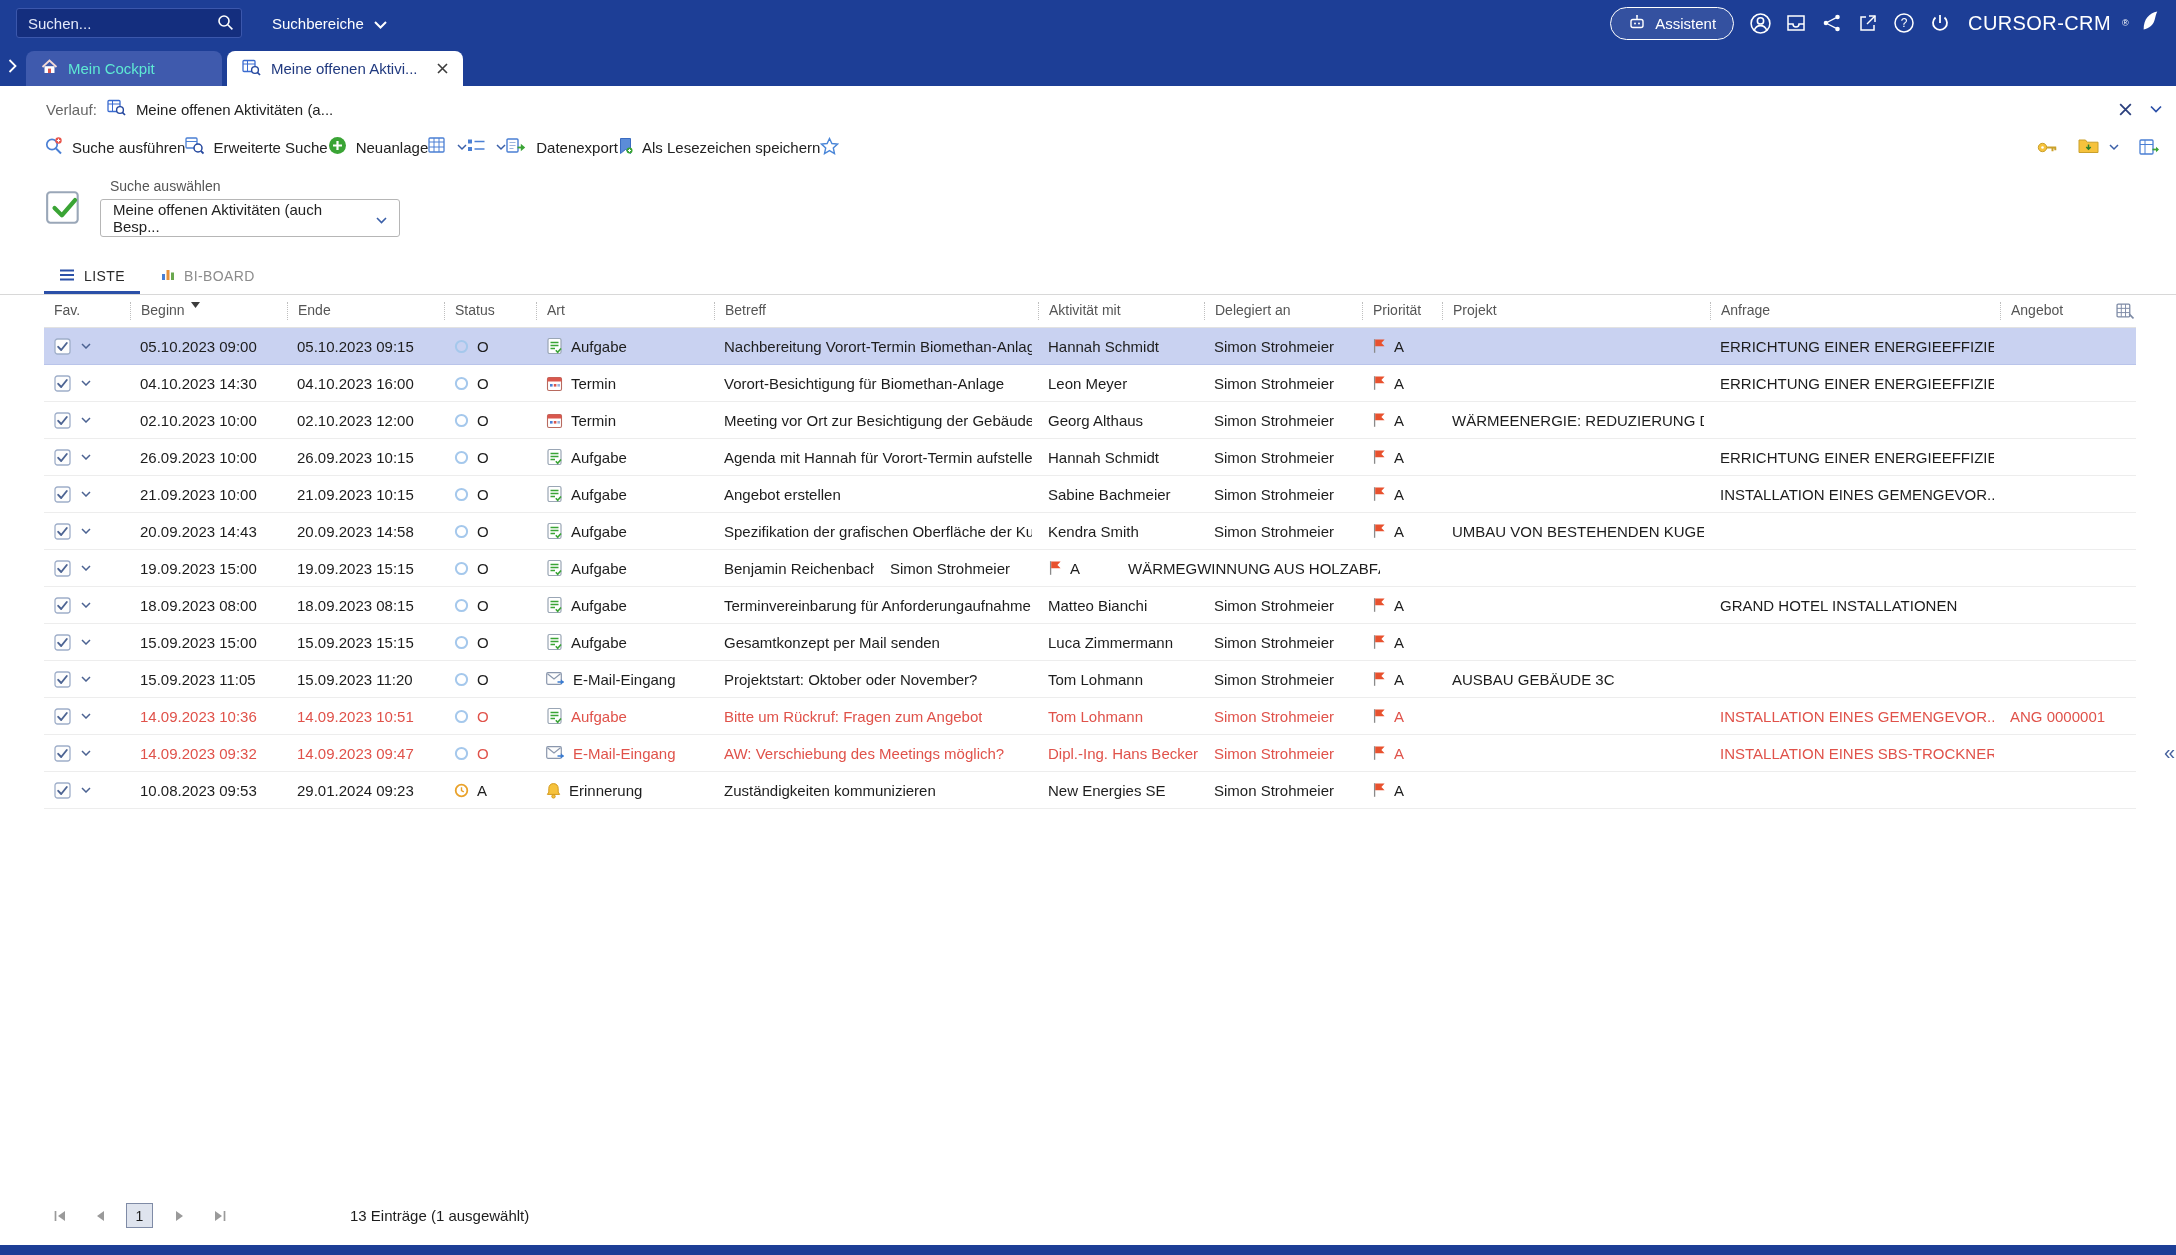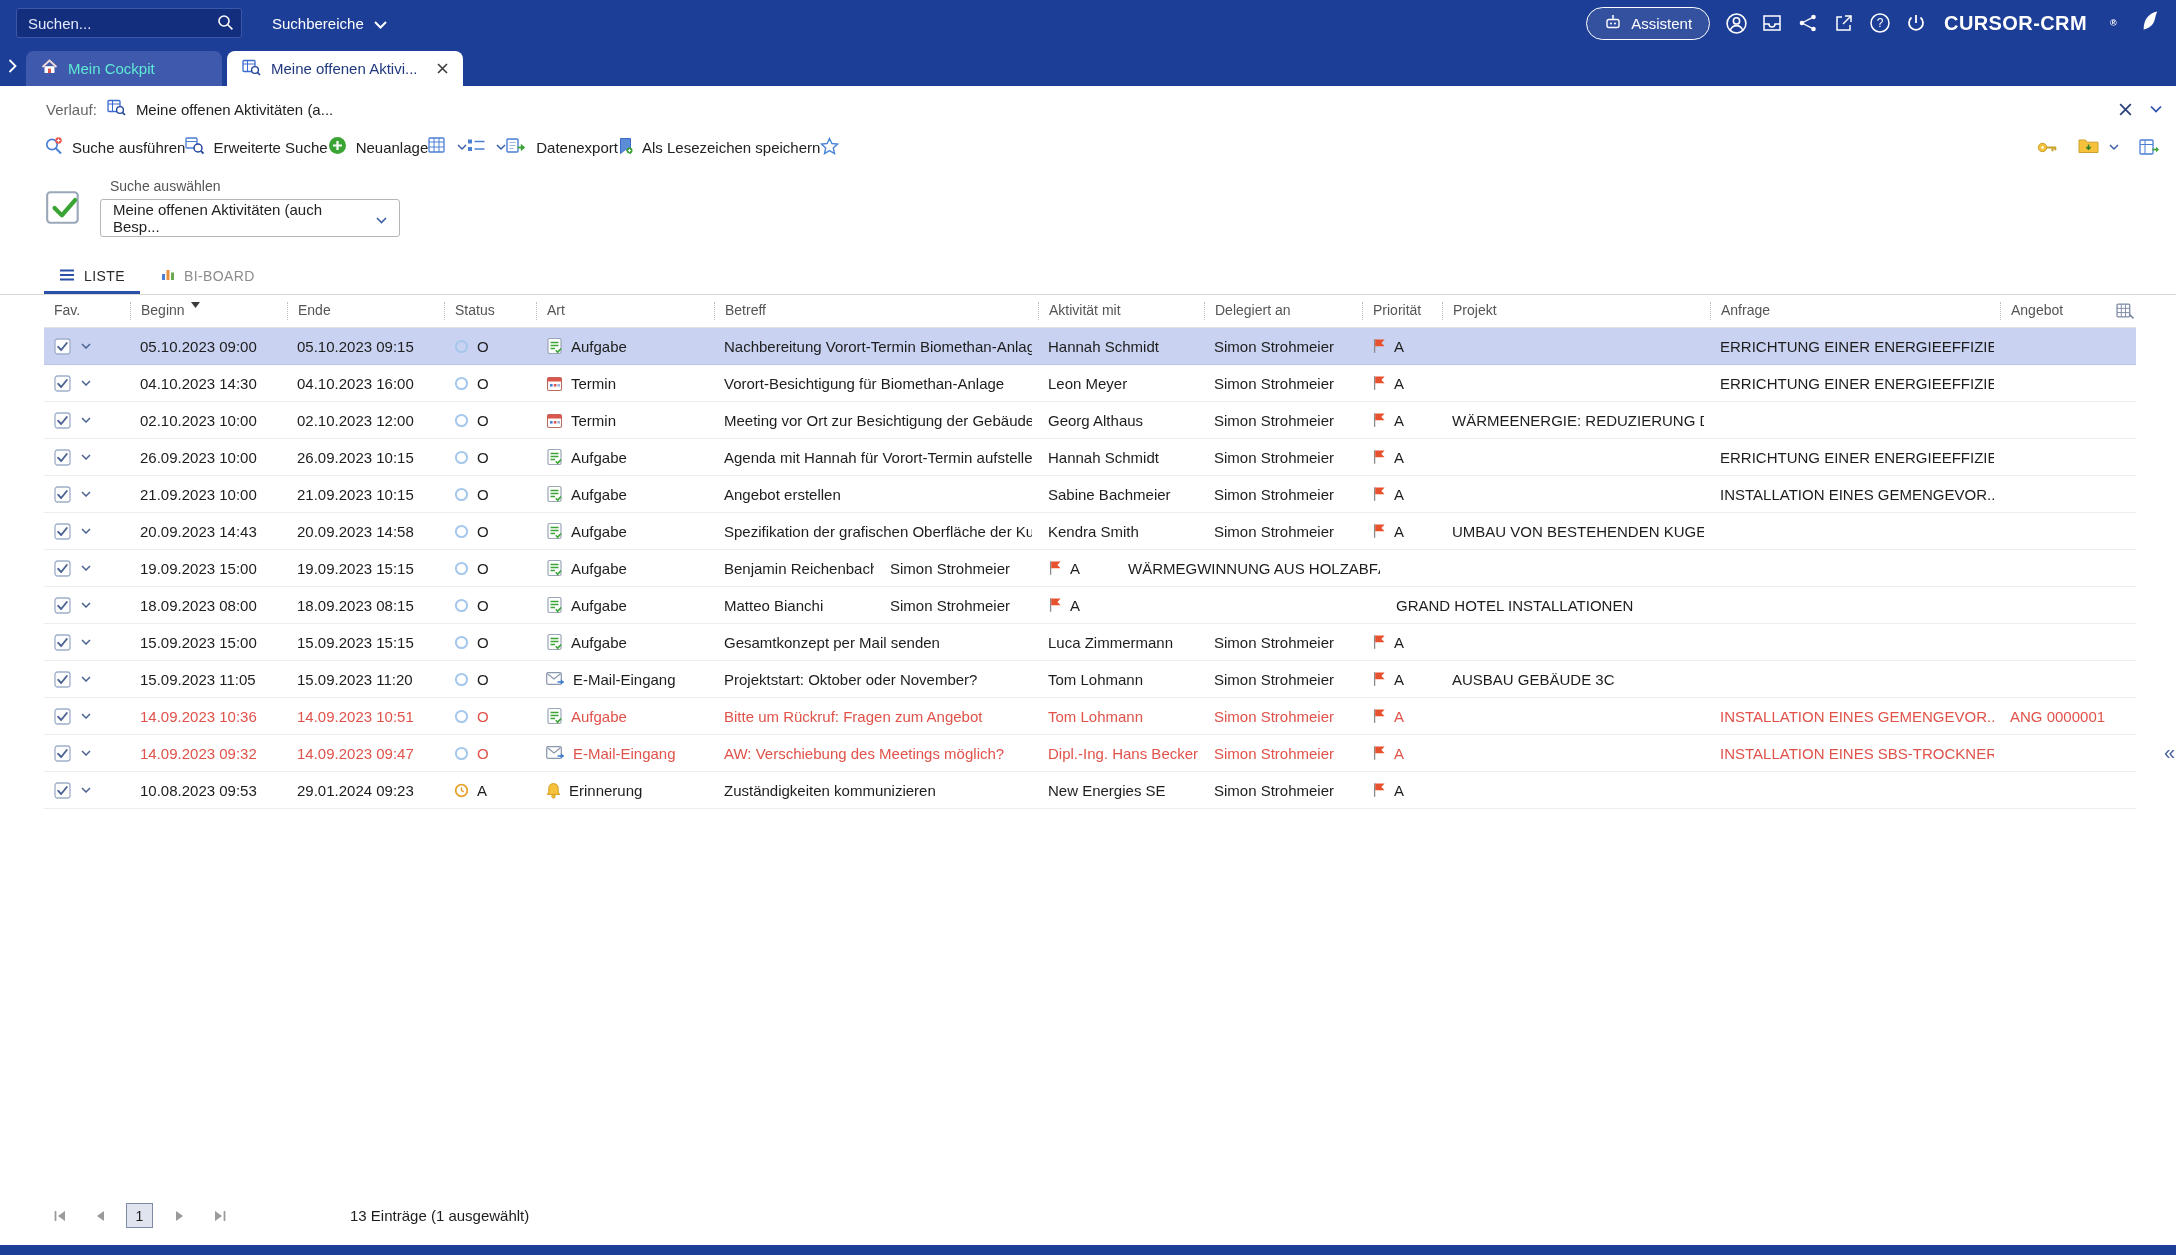--- a/index.html
+++ b/index.html
@@ -10,21 +10,21 @@
   
   .topbar{height:46px;background:#1d3e96;display:flex;align-items:center;padding:0 16px;color:#fff;flex:0 0 auto}
   .search-wrap{position:relative;width:226px;height:30px}
   .search-input{width:100%;height:30px;background:#142e7e;border:1px solid #3b57ac;border-radius:3px;color:#fff;padding:0 34px 0 11px;font-size:15px;outline:none;font-family:inherit}
   .search-input::placeholder{color:#e3e9fa;opacity:1}
   .search-btn{position:absolute;right:8px;top:6px;display:flex;cursor:pointer}
   .areas{display:flex;align-items:center;gap:10px;font-size:15px;margin-left:30px;cursor:pointer}
   .tb-spacer{flex:1}
   .assistant{display:flex;align-items:center;gap:9px;height:33px;padding:0 17px;border:1.5px solid #fff;border-radius:17px;background:rgba(255,255,255,.10);font-size:15px;cursor:pointer;margin-right:8px}
   .tbi{width:36px;height:36px;display:flex;align-items:center;justify-content:center;cursor:pointer}
-  .brand{display:flex;align-items:center;gap:23px;margin-left:10px;font-size:20px;font-weight:bold;letter-spacing:.4px;white-space:nowrap}
+  .brand{display:flex;align-items:center;gap:11px;margin-left:10px;font-size:20px;font-weight:normal;letter-spacing:.4px;white-space:nowrap}
   .brand sup{font-size:9px}
 
   
   .tabbar{height:40px;background:#1d3e96;display:flex;align-items:flex-end;padding-left:8px;flex:0 0 auto}
   .tab-overflow{align-self:center;margin-right:9px;display:flex;cursor:pointer}
   .tab{height:35px;display:flex;align-items:center;gap:10px;padding:0 15px;border-radius:8px 8px 0 0;font-size:15px;cursor:pointer}
   .tab.inactive{background:#3f5aad;color:#5eead4;min-width:196px;margin-right:5px}
   .tab.active{background:#fff;color:#20397f;min-width:212px}
   .tab-close{margin-left:auto;display:flex;padding-left:10px;cursor:pointer}
 
@@ -892,20 +892,23 @@
             <div class="cell cell-art" style="width:178px">
               <span class="sticon">
                 <svg width="17" height="18" viewBox="0 0 17 18">
                   <rect x="2" y="1.5" width="13" height="15" rx="1.5" fill="#fff" stroke="#9aa6b5" stroke-width="1.2"></rect>
                   <path d="M4.5 5.5h8M4.5 8.5h8M4.5 11.5h4.5" stroke="#3aa435" stroke-width="1.5"></path>
                   <path d="M9.8 13.2l1.9 2 3.3-3.8" fill="none" stroke="#3aa435" stroke-width="1.6"></path>
                 </svg>
               </span>
               <span class="txt">Aufgabe</span>
             </div>
+            <div class="cell cell-betreff" style="width:324px">
+              <span class="txt">Terminvereinbarung für Anforderungaufnahme</span>
+            </div>
             <div class="cell cell-aktivitaet_mit" style="width:166px">
               <span class="txt">Matteo Bianchi</span>
             </div>
             <div class="cell cell-delegiert_an" style="width:158px">
               <span class="txt">Simon Strohmeier</span>
             </div>
             <div class="cell cell-prioritaet" style="width:80px">
               <span class="sticon">
                 <svg width="14" height="16" viewBox="0 0 14 16">
                   <path d="M2.6 1.2v13.6" stroke="#8a8a8a" stroke-width="1.3"></path>

